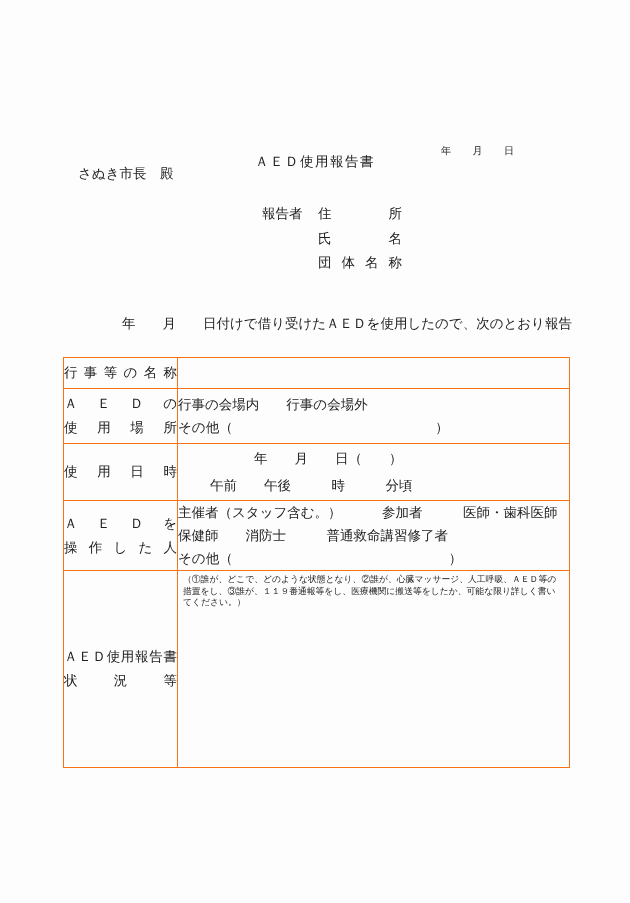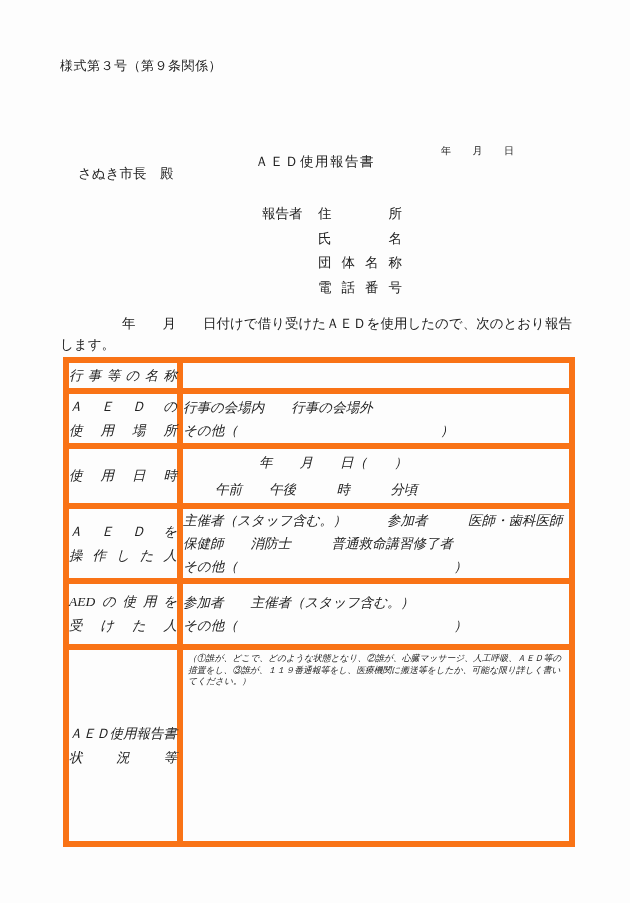--- a/index.html
+++ b/index.html
@@ -19,21 +19,21 @@
   .rep-line{display:flex;height:24.6px;}
   .rep-label{width:56px;}
   .rep-field{width:84px;text-align:justify;text-align-last:justify;}
   .intro{position:absolute;left:60px;top:313px;width:514px;font-size:13.5px;line-height:21px;}
   .intro-l1{text-indent:62px;}
   table.report{
     position:absolute;left:63px;top:357px;
     width:506px;border-collapse:collapse;table-layout:fixed;
     font-size:13.5px;
   }
-  table.report td{border:6px solid #f97316;padding:0;font-style:italic;}
+  table.report td{border:1px solid #f97316;padding:0;}
   col.c1{width:114px;}
   col.c2{width:392px;}
   td.lbl{padding:0 14px;vertical-align:middle;}
   td.lbl .line{text-align:justify;text-align-last:justify;line-height:24px;}
   td.cnt{padding:2px 10px;vertical-align:middle;line-height:23px;}
   td.cnt.top{vertical-align:top;}
   .indent1{padding-left:44px;}
   .lh26{line-height:27px;margin-left:32px;}
   .note{font-size:8.8px;line-height:11.5px;padding:3px 5px 0 5px;color:#222;}
   tr.r1{height:31px;}
@@ -41,50 +41,44 @@
   tr.r3{height:57px;}
   tr.r4{height:62px;}
   tr.r5{height:66px;}
   tr.r6{height:197px;}
 </style>
 </head>
 <body>
 
 <div class="page">
 
-  <div class="form-number">様式第３号（第９条関係）</div>
 
   <div class="doc-title">ＡＥＤ使用報告書</div>
 
   <div class="date-line">年　　月　　日</div>
 
   <div class="addressee">さぬき市長　殿</div>
 
   <div class="reporter">
     <div class="rep-line">
       <span class="rep-label">報告者</span>
       <span class="rep-field">住所</span>
     </div>
     <div class="rep-line">
       <span class="rep-label"></span>
       <span class="rep-field">氏名</span>
     </div>
     <div class="rep-line">
       <span class="rep-label"></span>
       <span class="rep-field">団体名称</span>
     </div>
-    <div class="rep-line">
-      <span class="rep-label"></span>
-      <span class="rep-field">電話番号</span>
-    </div>
   </div>
 
   <div class="intro">
     <div class="intro-l1">年　　月　　日付けで借り受けたＡＥＤを使用したので、次のとおり報告</div>
-    <div class="intro-l2">します。</div>
   </div>
 
   <table class="report">
     <colgroup>
         <col class="c1">
         <col class="c2">
       </colgroup>
 
     <tbody>
         <tr class="r1">
@@ -120,30 +114,20 @@
         <div class="line">ＡＥＤを</div>
         <div class="line">操作した人</div>
       </td>
       <td class="cnt">
         <div>主催者（スタッフ含む。）　　　参加者　　　医師・歯科医師</div>
         <div>保健師　　消防士　　　普通救命講習修了者</div>
         <div>その他（　　　　　　　　　　　　　　　　）</div>
       </td>
     </tr>
 
-    <tr class="r5">
-      <td class="lbl">
-        <div class="line">AEDの使用を</div>
-        <div class="line">受けた人</div>
-      </td>
-      <td class="cnt">
-        <div>参加者　　主催者（スタッフ含む。）</div>
-        <div>その他（　　　　　　　　　　　　　　　　）</div>
-      </td>
-    </tr>
 
     <tr class="r6">
       <td class="lbl">
         <div class="line">ＡＥＤ使用報告書</div>
         <div class="line">状　況　等</div>
       </td>
       <td class="cnt top">
         <div class="note">（①誰が、どこで、どのような状態となり、②誰が、心臓マッサージ、人工呼吸、ＡＥＤ等の措置をし、③誰が、１１９番通報等をし、医療機関に搬送等をしたか、可能な限り詳しく書いてください。）</div>
       </td>
     </tr>

